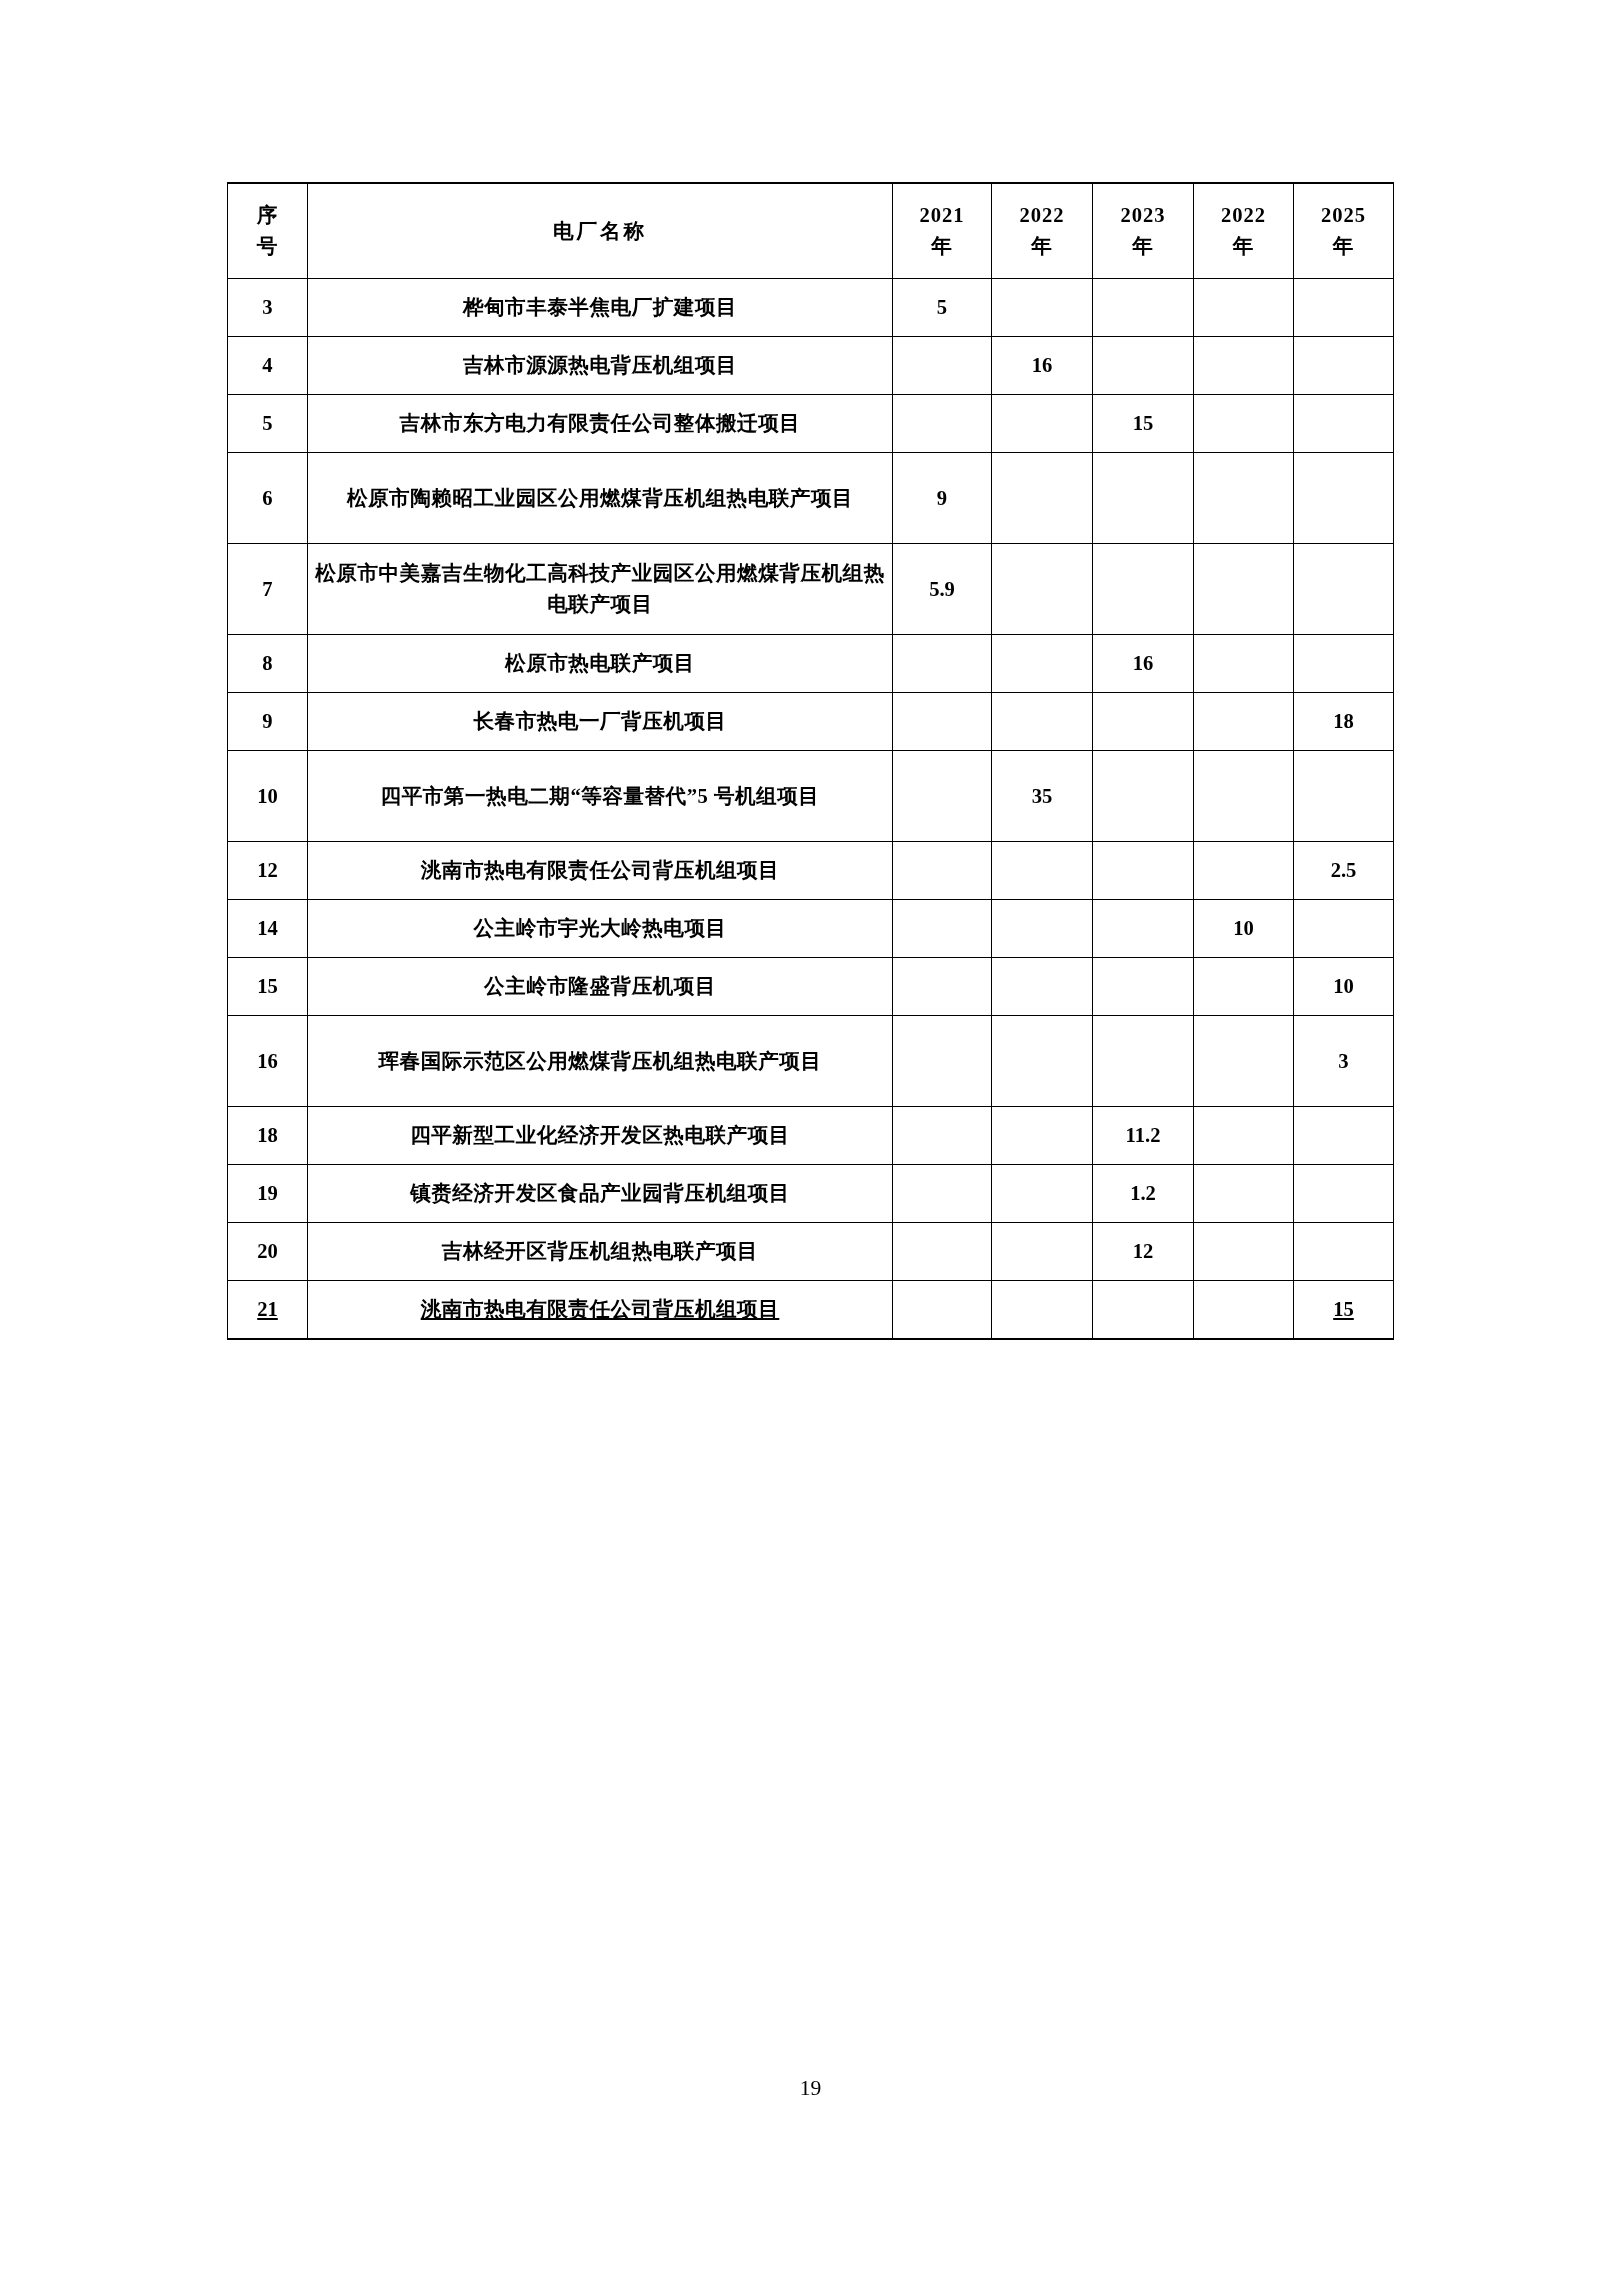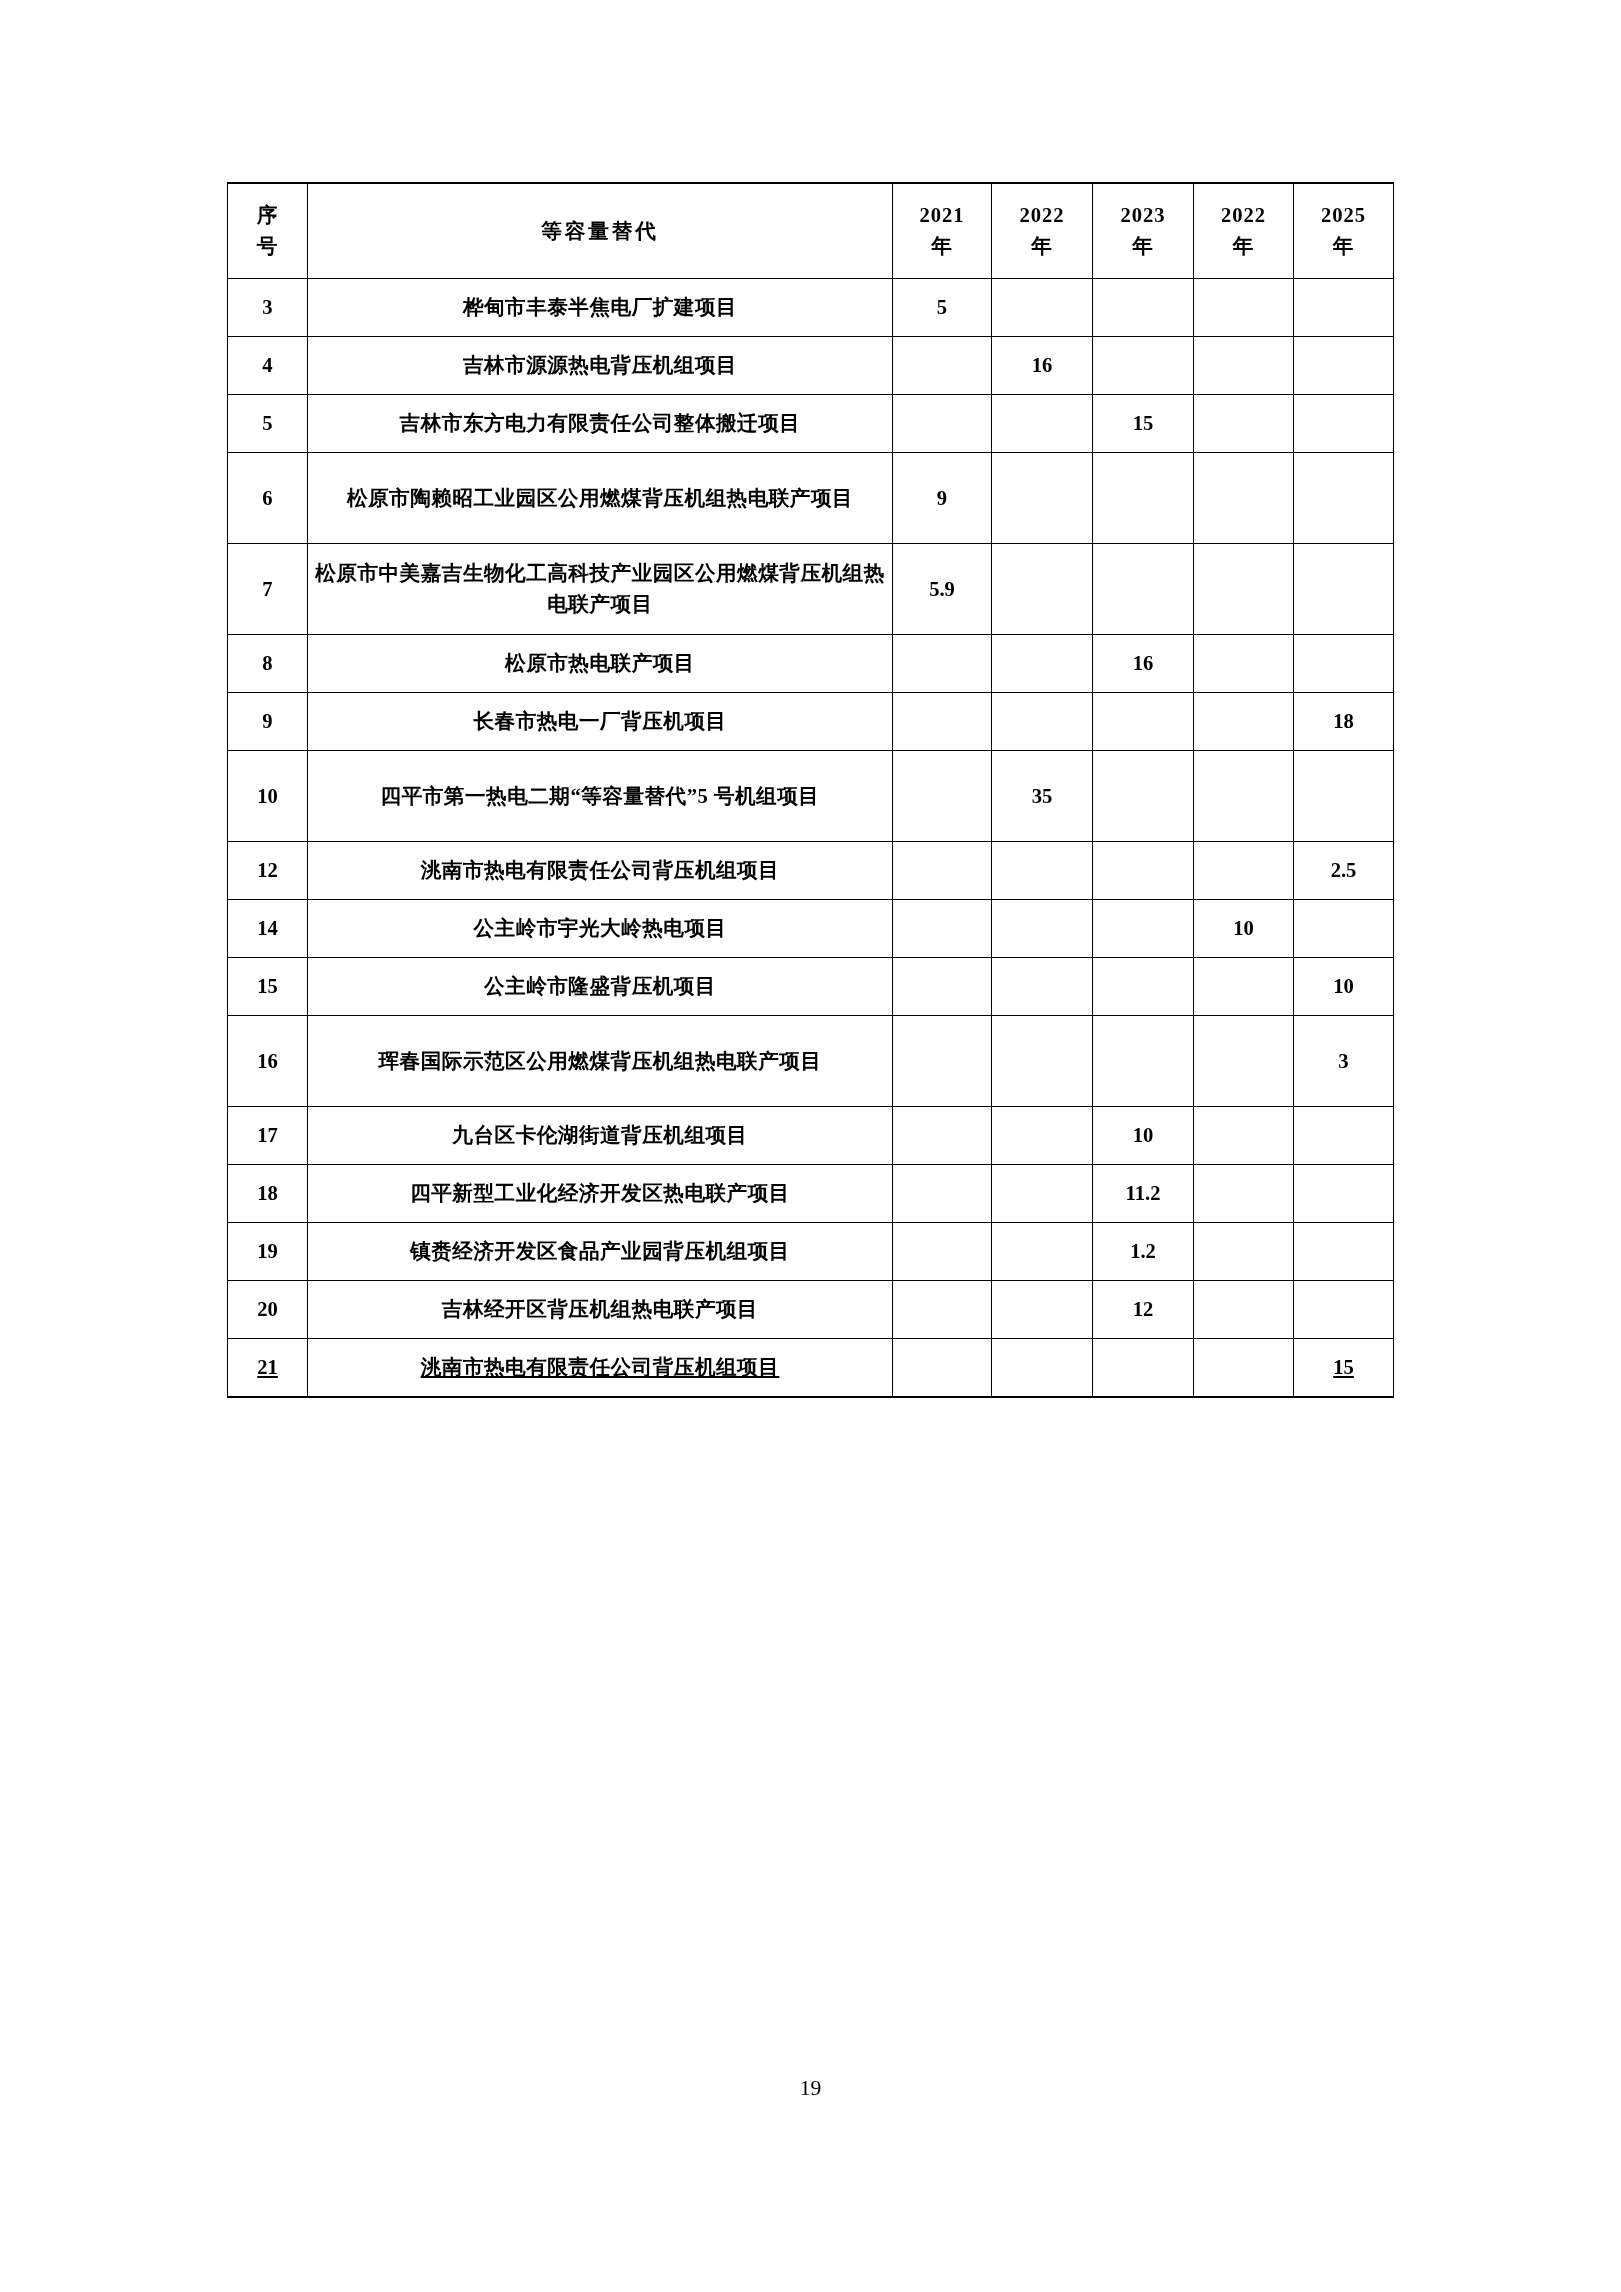--- a/index.html
+++ b/index.html
@@ -115,21 +115,21 @@
           <col class="c-y3">
           <col class="c-y4">
           <col class="c-y5">
       </colgroup>
       <thead>
         <tr class="head-row">
           <th class="head-cell head-seq">
             <div>序</div>
             <div>号</div>
           </th>
-          <th class="head-cell head-name">等容量替代</th>
+          <th class="head-cell head-name">电厂名称</th>
           <th class="head-cell">
             <div>2021</div>
             <div>年</div>
           </th>
           <th class="head-cell">
             <div>2022</div>
             <div>年</div>
           </th>
           <th class="head-cell">
             <div>2023</div>
@@ -248,29 +248,20 @@
         <tr class="r-double">
           <td class="seq-cell">16</td>
           <td class="name-cell">珲春国际示范区公用燃煤背压机组热电联产项目</td>
           <td class="val-cell"></td>
           <td class="val-cell"></td>
           <td class="val-cell"></td>
           <td class="val-cell"></td>
           <td class="val-cell">3</td>
         </tr>
         <tr class="r-single">
-          <td class="seq-cell">17</td>
-          <td class="name-cell">九台区卡伦湖街道背压机组项目</td>
-          <td class="val-cell"></td>
-          <td class="val-cell"></td>
-          <td class="val-cell">10</td>
-          <td class="val-cell"></td>
-          <td class="val-cell"></td>
-        </tr>
-        <tr class="r-single">
           <td class="seq-cell">18</td>
           <td class="name-cell">四平新型工业化经济开发区热电联产项目</td>
           <td class="val-cell"></td>
           <td class="val-cell"></td>
           <td class="val-cell">11.2</td>
           <td class="val-cell"></td>
           <td class="val-cell"></td>
         </tr>
         <tr class="r-single">
           <td class="seq-cell">19</td>

